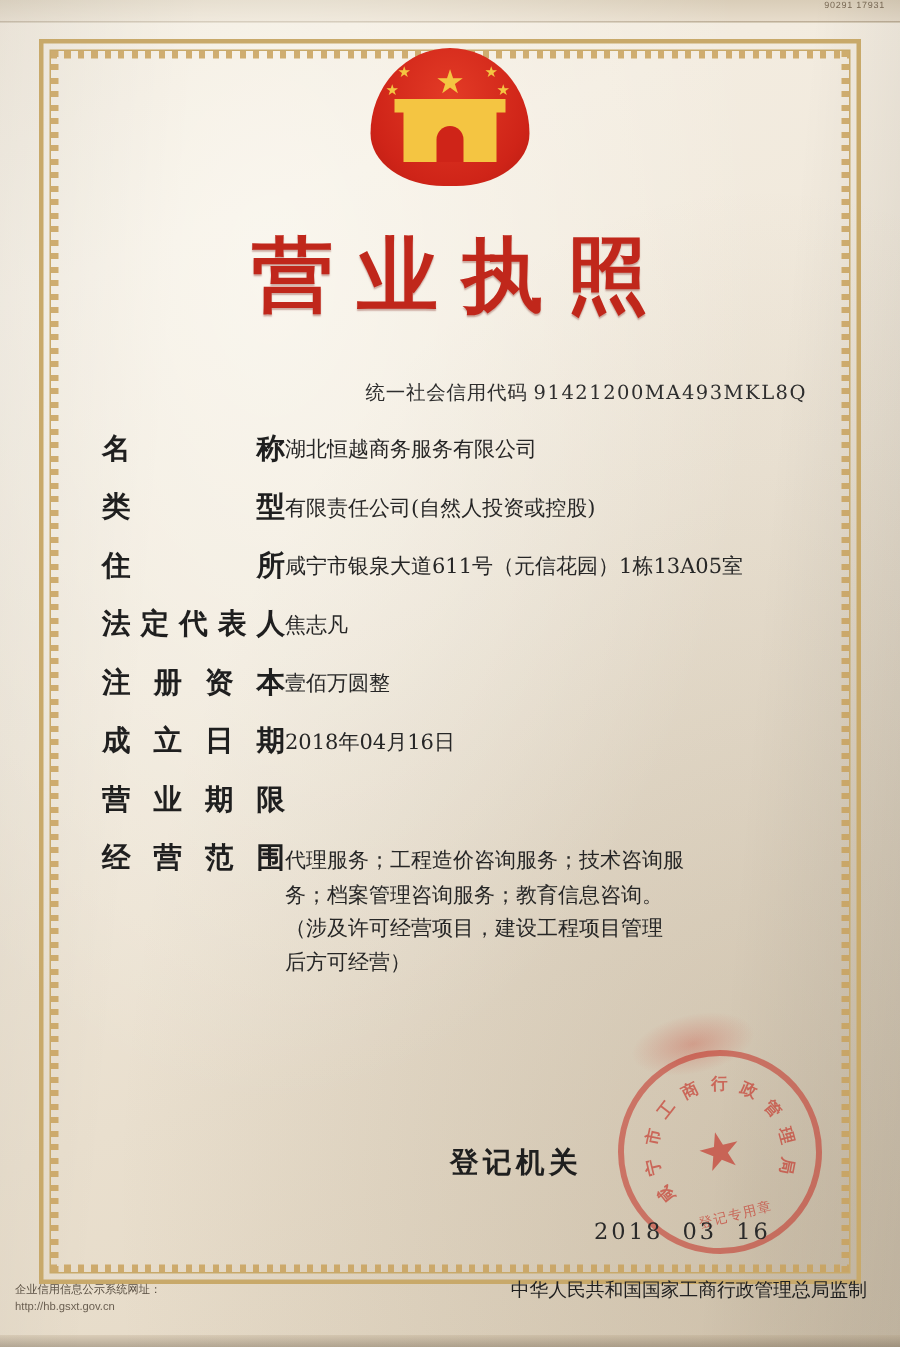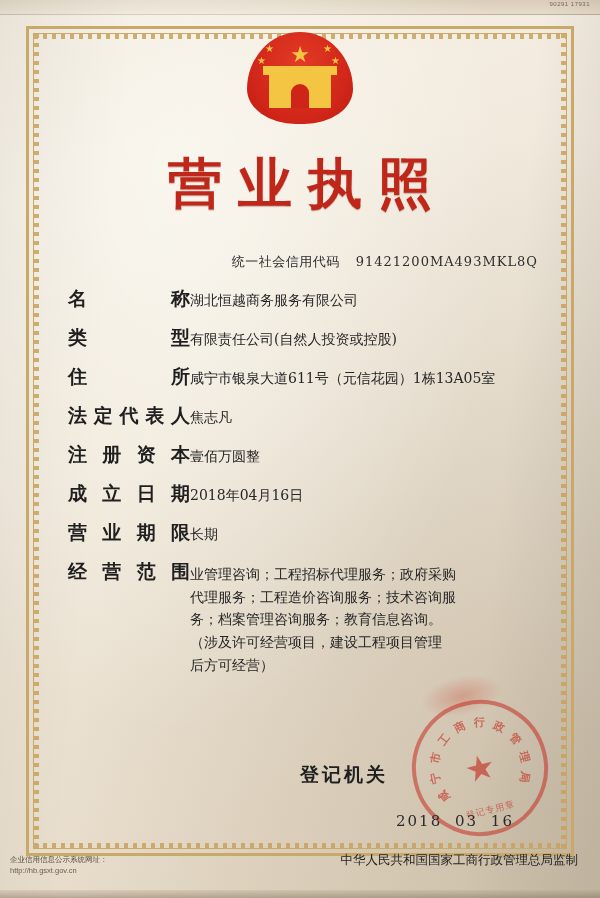--- a/index.html
+++ b/index.html
@@ -152,21 +152,21 @@
     position: absolute;
     right: 62px;
     top: 253px;
     font-size: 13px;
     color: #2e2e2e;
     font-family: "DejaVu Serif", "Liberation Serif", serif;
     letter-spacing: 0.5px;
   }
   .credit-code .num {
     letter-spacing: 1px;
-    margin-left: 16px;
+    margin-left: 4px;
   }
 
   
   .fields {
     position: absolute;
     left: 68px;
     top: 286px;
     width: 470px;
   }
   .row {
@@ -394,32 +394,30 @@
       <div class="value">2018年04月16日</div>
     </div>
 
     <div class="row">
       <div class="label">
         <span>营</span>
         <span>业</span>
         <span>期</span>
         <span>限</span>
       </div>
-      <div class="value">长期</div>
     </div>
 
     <div class="row">
       <div class="label">
         <span>经</span>
         <span>营</span>
         <span>范</span>
         <span>围</span>
       </div>
       <div class="value multi">
-        <span class="ln">业管理咨询；工程招标代理服务；政府采购</span>
         <span class="ln">代理服务；工程造价咨询服务；技术咨询服</span>
         <span class="ln">务；档案管理咨询服务；教育信息咨询。</span>
         <span class="ln">（涉及许可经营项目，建设工程项目管理</span>
         <span class="ln">后方可经营）</span>
       </div>
     </div>
 
   </div>
 
   <div class="authority">登记机关</div>

